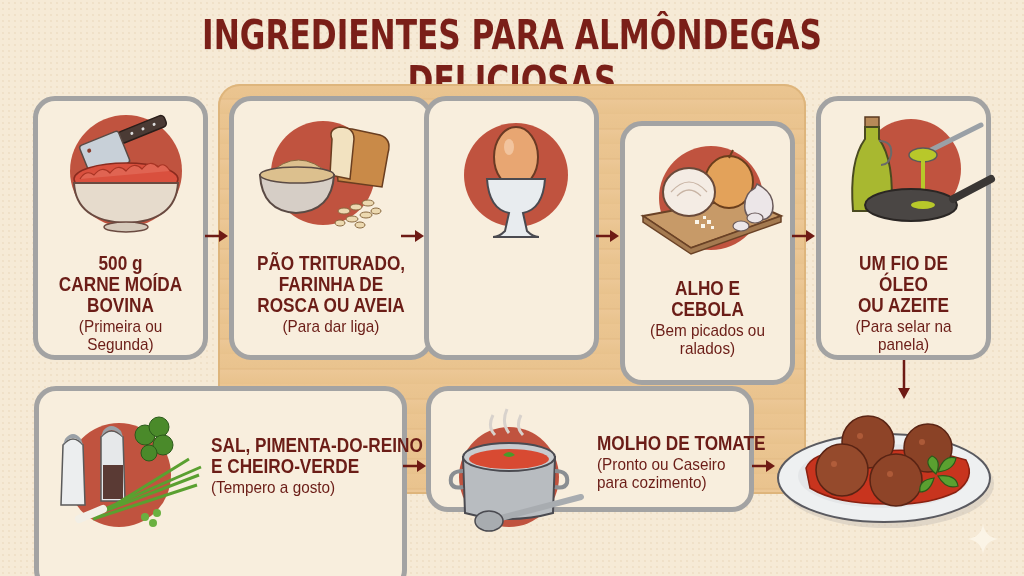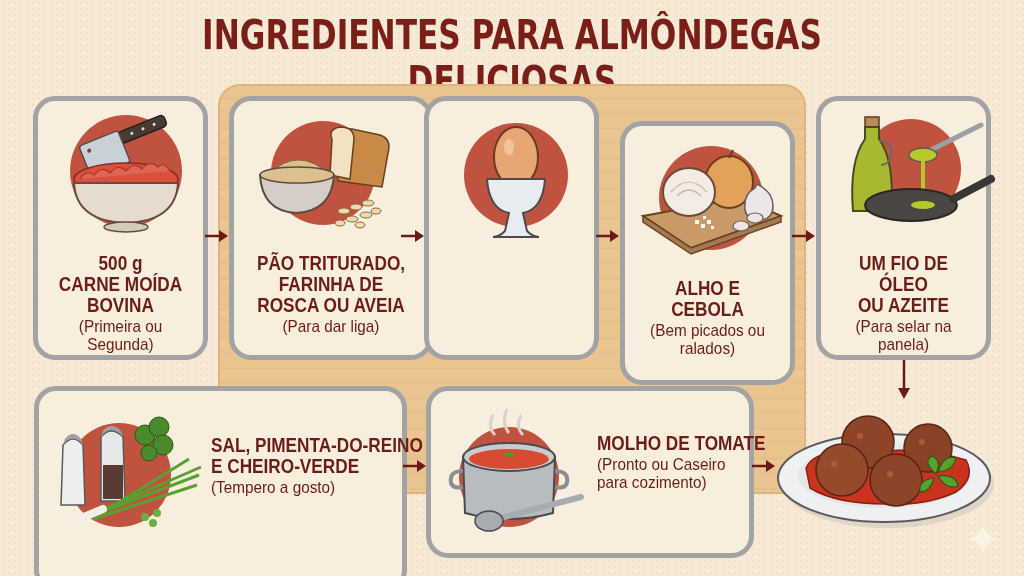--- a/index.html
+++ b/index.html
@@ -189,21 +189,21 @@
         <circle cx="104" cy="118" r="4"></circle>
       </g>
   </svg>
   <div class="txt" style="top:44px;left:172px;width:200px">
     <span class="head" style="white-space:pre;">SAL, PIMENTA-DO-REINO
 E CHEIRO-VERDE</span>
     <span class="sub">(Tempero a gosto)</span>
   </div>
 </div>
 
-<div class="card row2" style="left:426px;top:386px;width:328px;height:172px;">
+<div class="card row2" style="left:426px;top:386px;width:328px;height:126px;">
   <svg class="illus" style="left:12px;top:10px" width="150" height="140" viewBox="0 0 150 140">
     <circle cx="66" cy="76" r="50" fill="#c0533f"></circle>
     <path d="M50 14 q-6 12 2 20 M64 8 q-6 14 2 24 M78 14 q-6 12 2 20" stroke="#d8d2cc" stroke-width="3" fill="none"></path>
     <path d="M20 56 L22 112 Q66 124 110 112 L112 56 Z" fill="#b8bcc0" stroke="#4a4a50" stroke-width="2"></path>
     <ellipse cx="66" cy="56" rx="46" ry="14" fill="#c8cccf" stroke="#4a4a50" stroke-width="2"></ellipse>
     <ellipse cx="66" cy="58" rx="40" ry="10" fill="#d84a32"></ellipse>
     <path d="M60 54 q6 -6 12 0 q-6 4 -12 0" fill="#4a9a2a"></path>
     <path d="M20 70 q-14 0 -12 12 q2 6 12 4" fill="none" stroke="#8a8e92" stroke-width="4"></path>
     <path d="M112 70 q14 0 12 12 q-2 6 -12 4" fill="none" stroke="#8a8e92" stroke-width="4"></path>
     <path d="M54 118 L138 96" stroke="#a8acb0" stroke-width="6" stroke-linecap="round"></path>

